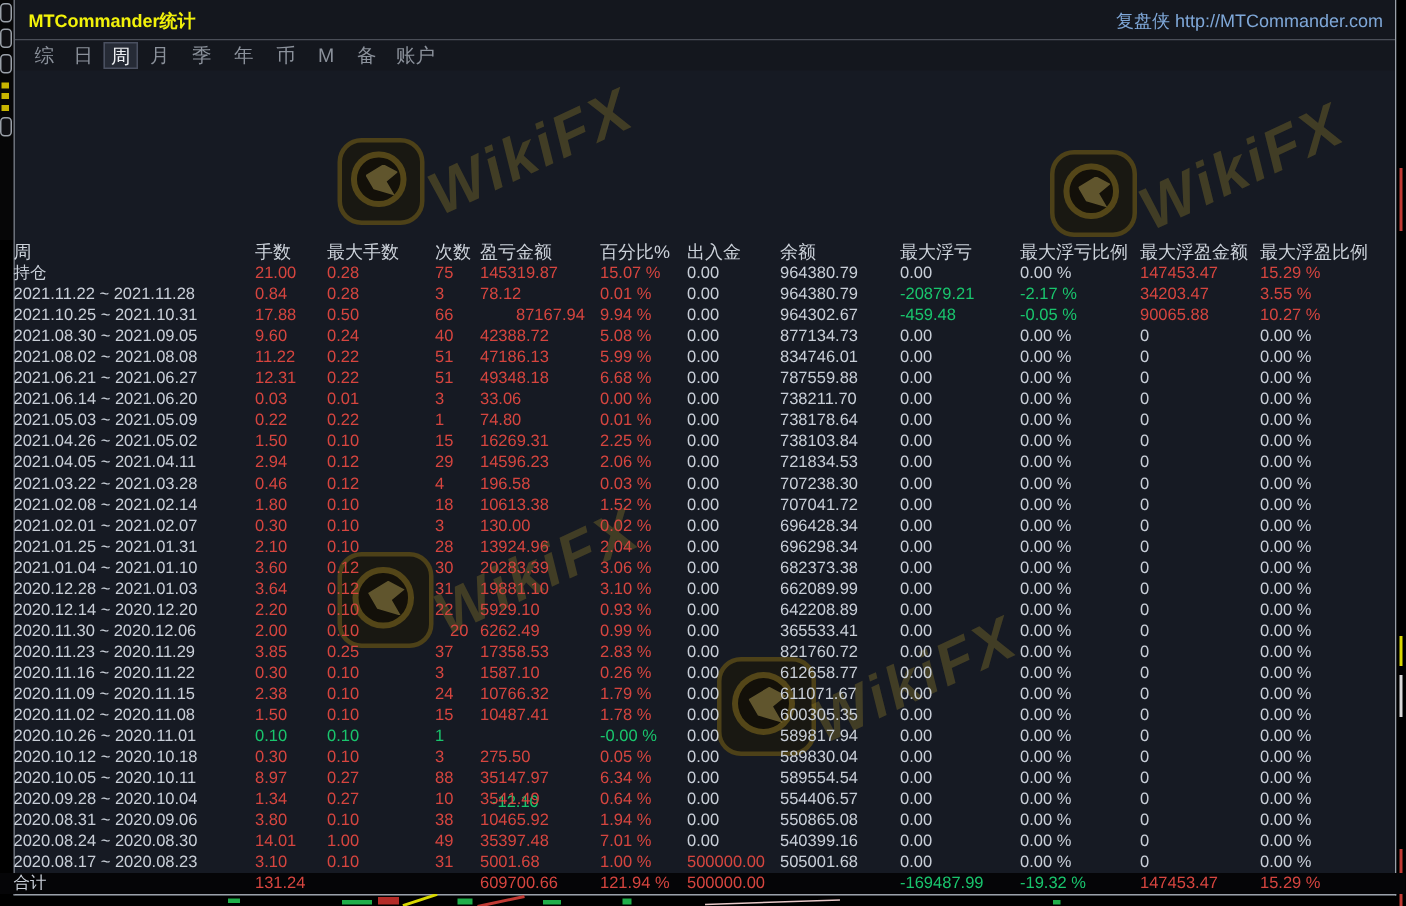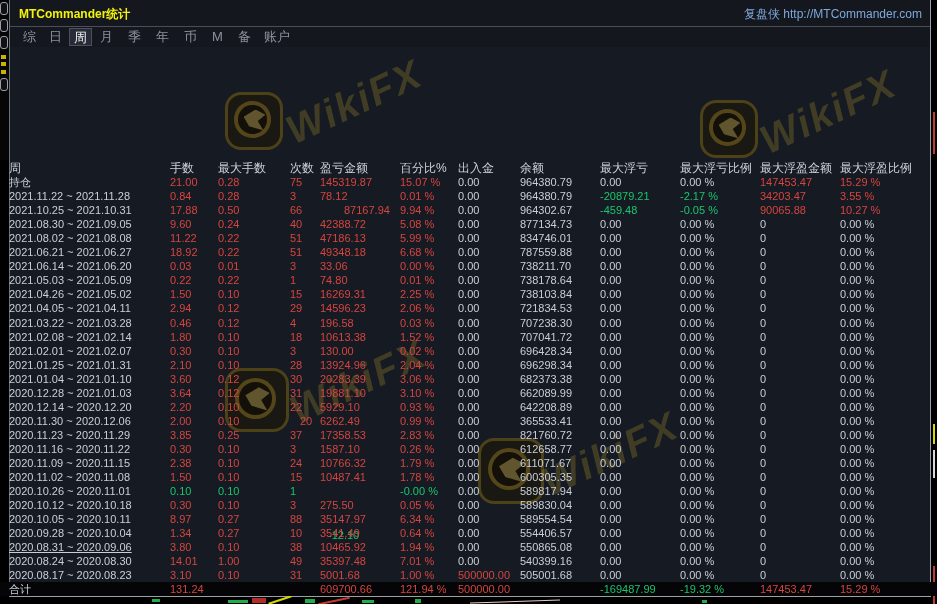--- a/index.html
+++ b/index.html
@@ -192,21 +192,21 @@
         <span class="tcell c-red" style="left: 400px; width: 54px;">5.99 %</span>
         <span class="tcell c-white" style="left: 458px; width: 58px;">0.00</span>
         <span class="tcell c-white" style="left: 520px; width: 76px;">834746.01</span>
         <span class="tcell c-white" style="left: 600px; width: 76px;">0.00</span>
         <span class="tcell c-white" style="left: 680px; width: 76px;">0.00 %</span>
         <span class="tcell c-white" style="left: 760px; width: 76px;">0</span>
         <span class="tcell c-white" style="left: 840px; width: 92px;">0.00 %</span>
       </div>
       <div class="trow">
         <span class="tcell c-date" style="left: 9px; width: 157px;">2021.06.21 ~ 2021.06.27</span>
-        <span class="tcell c-red" style="left: 170px; width: 44px;">18.92</span>
+        <span class="tcell c-red" style="left: 170px; width: 44px;">12.31</span>
         <span class="tcell c-red" style="left: 218px; width: 68px;">0.22</span>
         <span class="tcell c-red" style="left: 290px; width: 26px;">51</span>
         <span class="tcell c-red" style="left: 320px; width: 76px;">49348.18</span>
         <span class="tcell c-red" style="left: 400px; width: 54px;">6.68 %</span>
         <span class="tcell c-white" style="left: 458px; width: 58px;">0.00</span>
         <span class="tcell c-white" style="left: 520px; width: 76px;">787559.88</span>
         <span class="tcell c-white" style="left: 600px; width: 76px;">0.00</span>
         <span class="tcell c-white" style="left: 680px; width: 76px;">0.00 %</span>
         <span class="tcell c-white" style="left: 760px; width: 76px;">0</span>
         <span class="tcell c-white" style="left: 840px; width: 92px;">0.00 %</span>
@@ -485,21 +485,21 @@
         <span class="tcell c-red" style="left: 320px; width: 76px;">3541.49</span>
         <span class="tcell c-red" style="left: 400px; width: 54px;">0.64 %</span>
         <span class="tcell c-white" style="left: 458px; width: 58px;">0.00</span>
         <span class="tcell c-white" style="left: 520px; width: 76px;">554406.57</span>
         <span class="tcell c-white" style="left: 600px; width: 76px;">0.00</span>
         <span class="tcell c-white" style="left: 680px; width: 76px;">0.00 %</span>
         <span class="tcell c-white" style="left: 760px; width: 76px;">0</span>
         <span class="tcell c-white" style="left: 840px; width: 92px;">0.00 %</span>
       </div>
       <div class="trow">
-        <span class="tcell c-date" style="left: 9px; width: 157px; text-decoration: underline;">2020.08.31 ~ 2020.09.06</span>
+        <span class="tcell c-date" style="left: 9px; width: 157px;">2020.08.31 ~ 2020.09.06</span>
         <span class="tcell c-red" style="left: 170px; width: 44px;">3.80</span>
         <span class="tcell c-red" style="left: 218px; width: 68px;">0.10</span>
         <span class="tcell c-red" style="left: 290px; width: 26px;">38</span>
         <span class="tcell c-red" style="left: 320px; width: 76px;">10465.92</span>
         <span class="tcell c-red" style="left: 400px; width: 54px;">1.94 %</span>
         <span class="tcell c-white" style="left: 458px; width: 58px;">0.00</span>
         <span class="tcell c-white" style="left: 520px; width: 76px;">550865.08</span>
         <span class="tcell c-white" style="left: 600px; width: 76px;">0.00</span>
         <span class="tcell c-white" style="left: 680px; width: 76px;">0.00 %</span>
         <span class="tcell c-white" style="left: 760px; width: 76px;">0</span>

